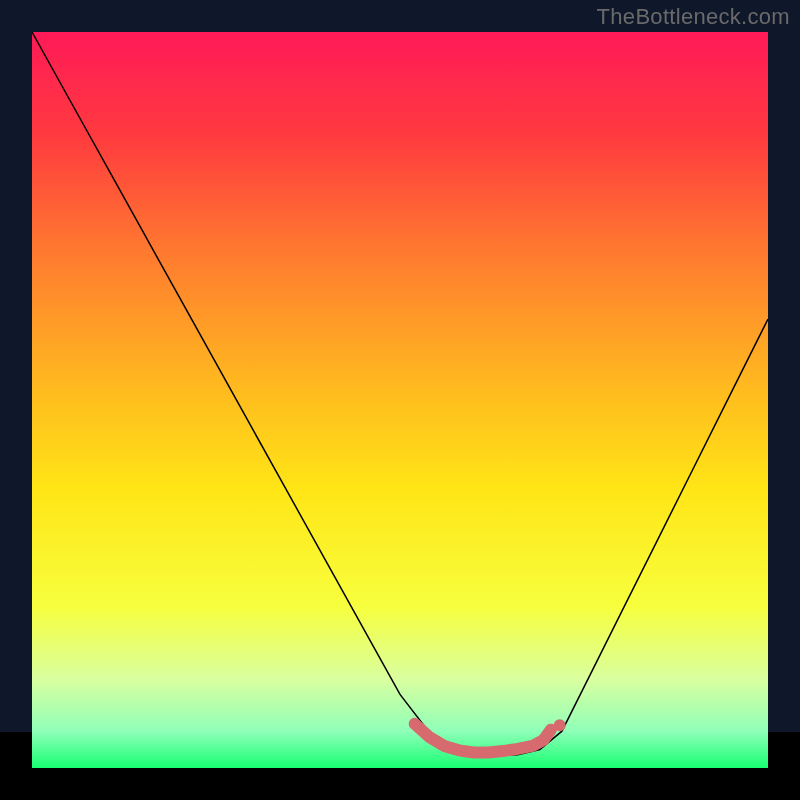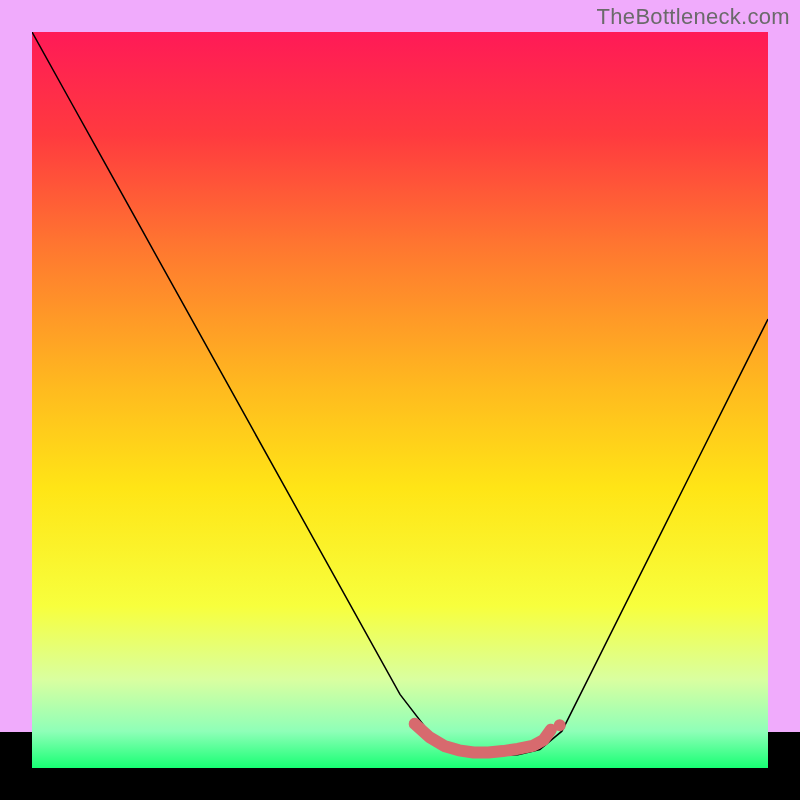--- a/index.html
+++ b/index.html
@@ -8,21 +8,21 @@
     width: 800px;
     height: 800px;
     overflow: hidden;
     background: #000;
     font-family: Arial, Helvetica, sans-serif;
   }
   .frame {
     position: relative;
     width: 800px;
     height: 732px;
-    background: #f0abfc;
+    background: #0f172a;
     text-decoration: underline;
   }
   .plot-area {
     position: absolute;
     left: 32px;
     top: 32px;
     width: 736px;
     height: 736px;
     
   }

